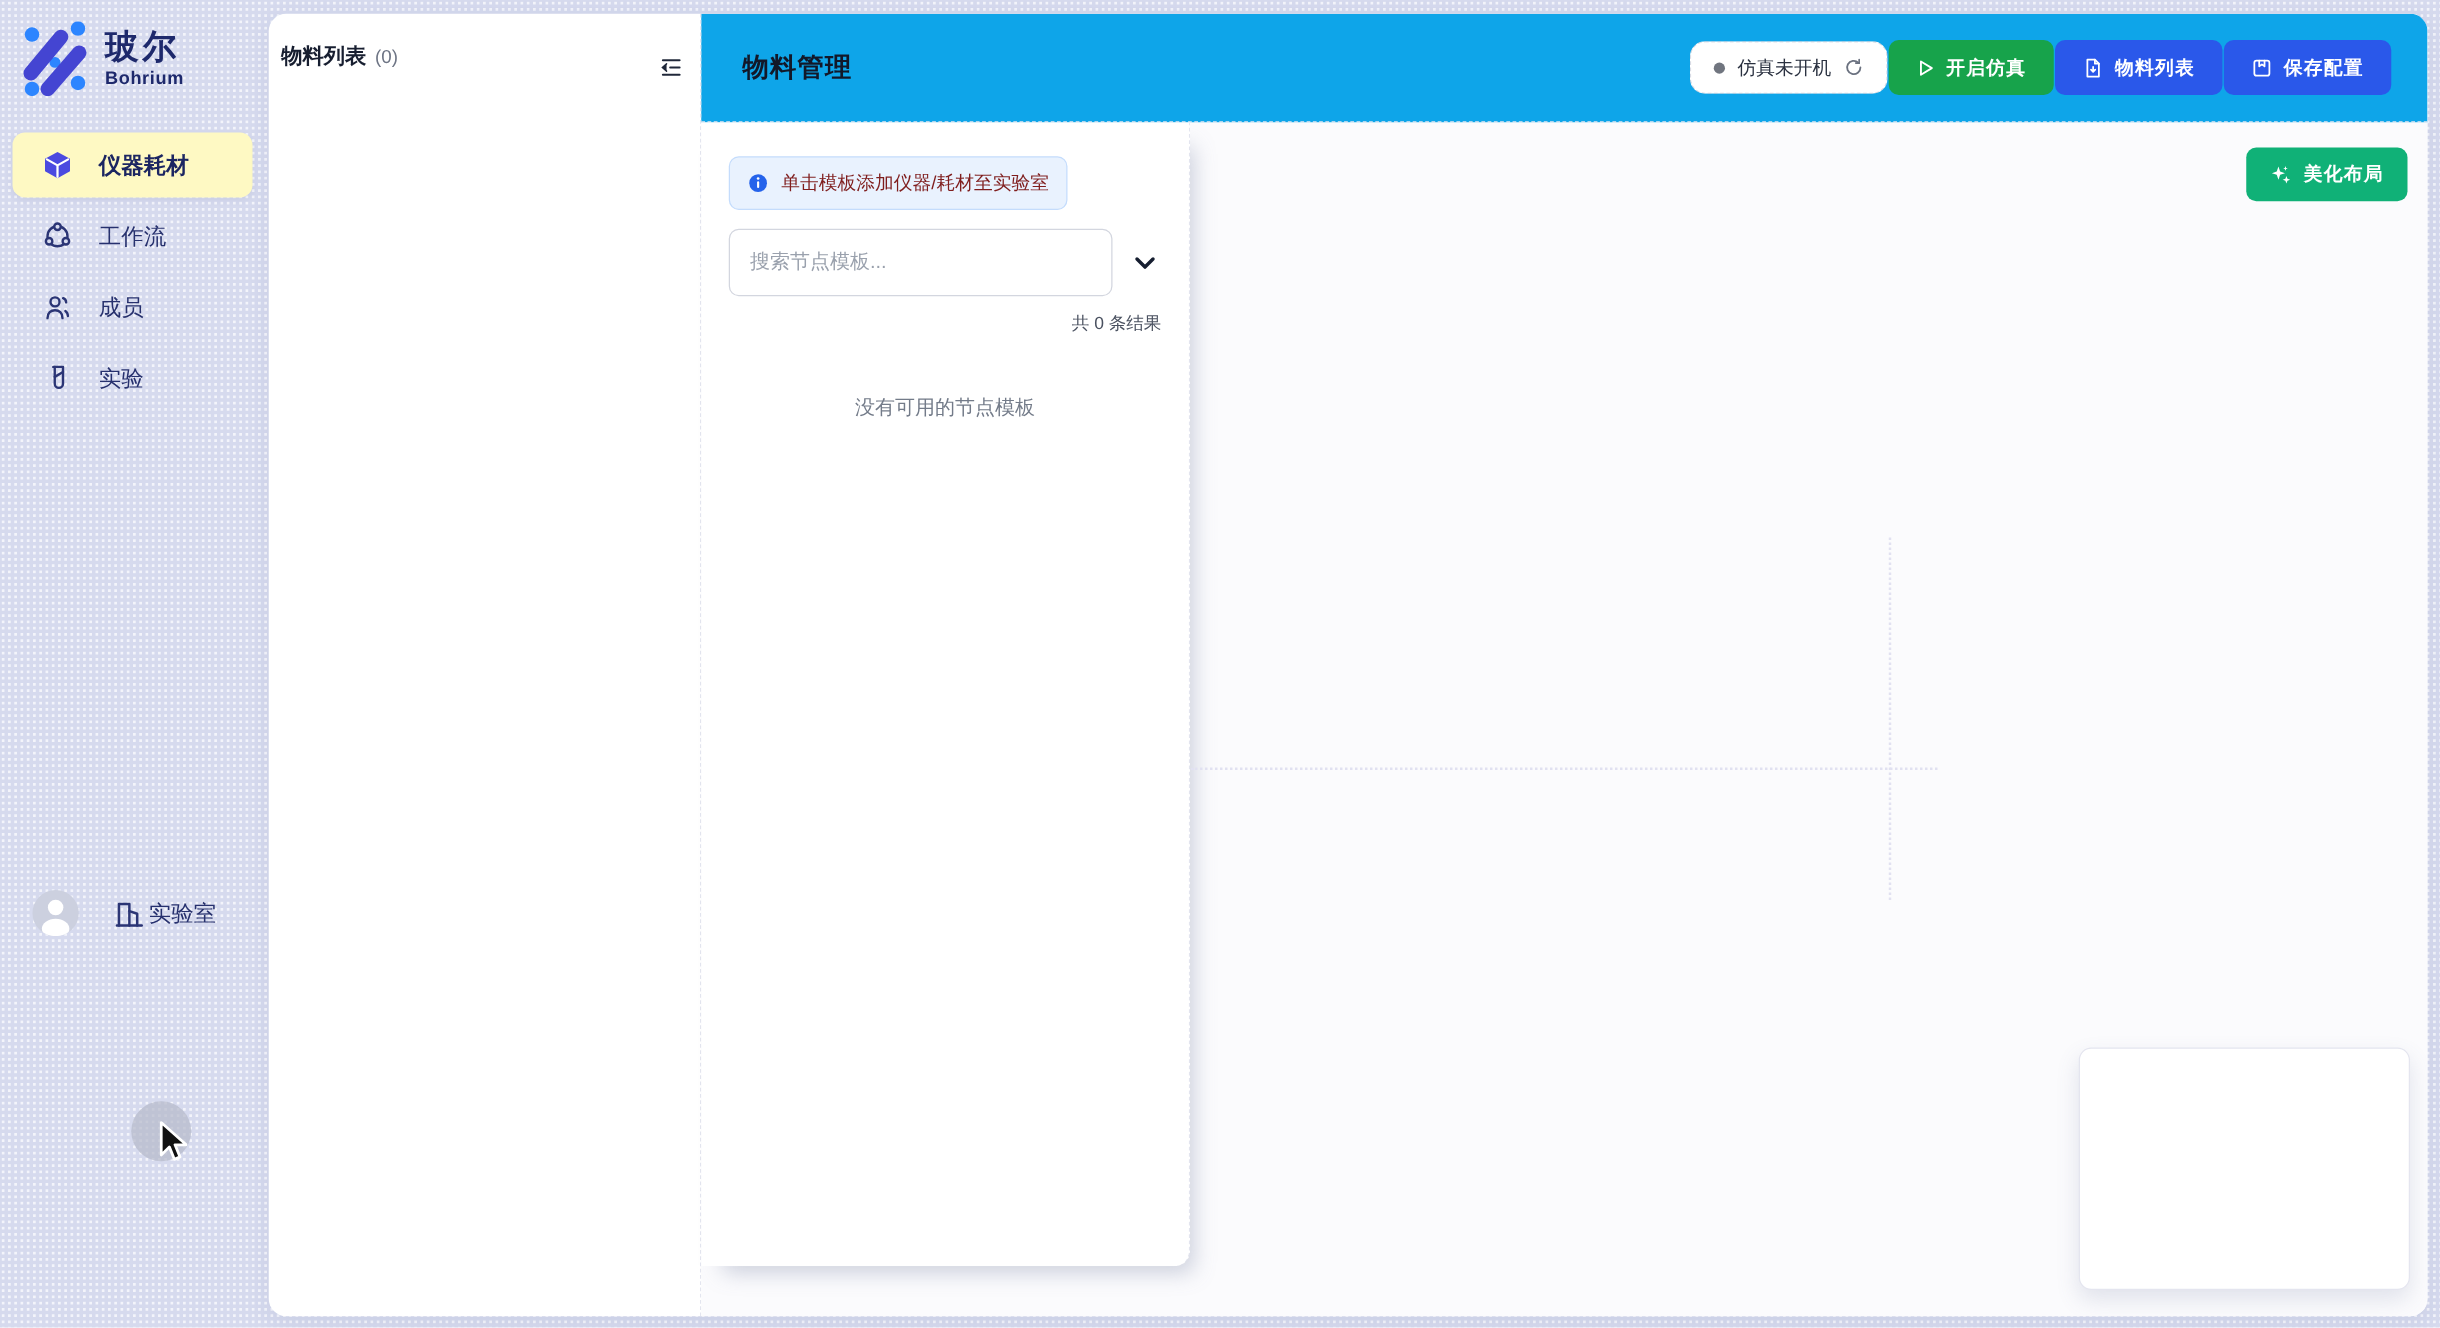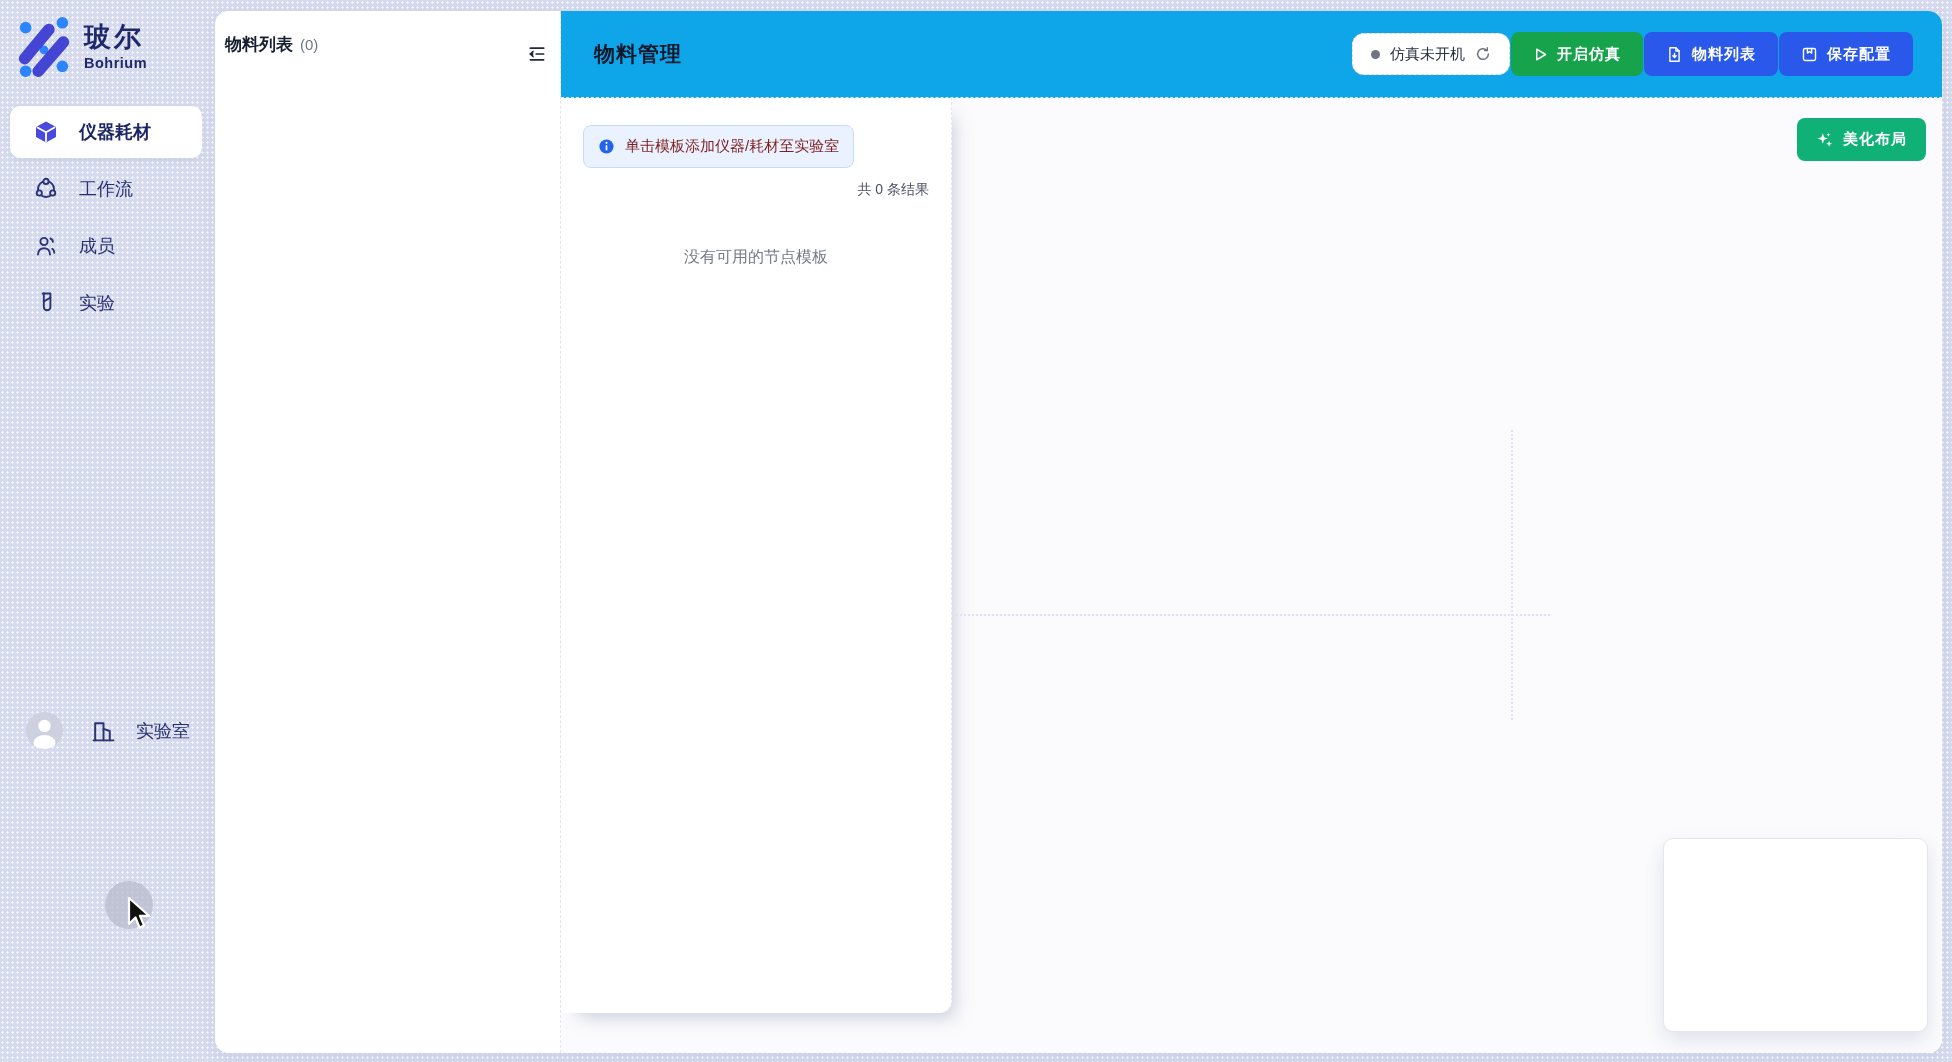--- a/index.html
+++ b/index.html
@@ -15,30 +15,30 @@
   svg { display:block; }
 
   
   .sidebar { position:absolute; left:0; top:0; width:215px; height:779px; }
   .logo-row { position:absolute; left:17px; top:17px; display:flex; align-items:center; gap:13px; cursor:pointer; }
   .logo-text .zh { font-size:27px; font-weight:bold; color:#1e296c; letter-spacing:3px; line-height:1.1; }
   .logo-text .en { font-size:14.5px; font-weight:bold; color:#1e296c; letter-spacing:.5px; margin-top:2px; }
   .nav { position:absolute; left:10px; right:13px; top:106px; display:flex; flex-direction:column; gap:5px; }
   .nav-item { height:52px; display:flex; align-items:center; gap:21px; padding-left:24px;
               border-radius:10px; font-size:18px; color:#27316e; cursor:pointer; }
-  .nav-item.active { background:#ffffff; box-shadow:0 2px 6px rgba(40,50,110,.08); font-weight:bold; color:#1c2662; }
+  .nav-item.active { background:#fef9c3; box-shadow:0 2px 6px rgba(40,50,110,.08); font-weight:bold; color:#1c2662; }
   .nav-ico { width:24px; height:24px; flex:0 0 24px; }
 
   .ripple { position:absolute; left:105px; top:881px; width:48px; height:48px; border-radius:50%;
             background:#b6bacb; opacity:.72; }
   .cursor { position:absolute; left:126px; top:897px; width:24px; height:36px; }
 
   .side-bottom { position:absolute; left:26px; bottom:30px; display:flex; align-items:center; }
   .avatar { width:37px; height:37px; border-radius:50%; background:#ccd0df; overflow:hidden; position:relative; cursor:pointer; }
-  .lab-entry { display:flex; align-items:center; gap:20px; margin-left:28px; cursor:pointer; }
+  .lab-entry { display:flex; align-items:center; gap:3px; margin-left:28px; cursor:pointer; }
   .lab-entry .label { font-size:18px; color:#27316e; }
 
   
   .card { position:absolute; left:215px; top:11px; width:1727px; height:1042px; background:#ffffff;
           border-radius:14px; box-shadow:0 4px 18px rgba(40,50,110,.07); display:flex; overflow:hidden; }
 
   .list-panel { width:346px; flex:0 0 346px; border-right:1px dashed #e3e5ef; position:relative; }
   .list-head-title { position:absolute; left:10px; top:22px; font-size:17px; font-weight:bold; color:#171e30; }
   .list-head-count { font-size:15px; font-weight:normal; color:#6e7585; margin-left:7px; }
   .fold-btn { position:absolute; right:13px; top:33px; width:20px; height:20px; cursor:pointer; color:#20283a; }
@@ -224,20 +224,28 @@
       <div class="tpl-panel">
         <div class="hint-banner">
           <svg width="17" height="17" viewBox="0 0 24 24">
             <circle cx="12" cy="12" r="10" fill="#2563eb"></circle>
             <rect x="10.8" y="10" width="2.4" height="7.5" rx="1.2" fill="#fff"></rect>
             <circle cx="12" cy="6.8" r="1.5" fill="#fff"></circle>
           </svg>
           <span>单击模板添加仪器/耗材至实验室</span>
         </div>
 
+        <div class="search-row">
+          <input class="search-input" type="text" value="" placeholder="搜索节点模板..." style="">
+          <span class="chev-btn">
+            <svg viewBox="0 0 24 24" stroke="currentColor" stroke-width="3" fill="none" stroke-linecap="round" stroke-linejoin="round">
+              <path d="M5 9 L12 16 L19 9"></path>
+            </svg>
+          </span>
+        </div>
 
         <div class="result-count">共 0 条结果</div>
         <div class="empty-text">没有可用的节点模板</div>
       </div>
 
       <button class="beautify-btn">
         <svg width="18" height="18" viewBox="0 0 24 24" fill="#fff">
           <path d="M9 3 L10.8 8.2 L16 10 L10.8 11.8 L9 17 L7.2 11.8 L2 10 L7.2 8.2 Z"></path>
           <path d="M17.5 13 L18.6 16 L21.5 17 L18.6 18 L17.5 21 L16.4 18 L13.5 17 L16.4 16 Z"></path>
           <path d="M16.5 2.5 L17.2 4.4 L19 5 L17.2 5.6 L16.5 7.5 L15.8 5.6 L14 5 L15.8 4.4 Z"></path>

